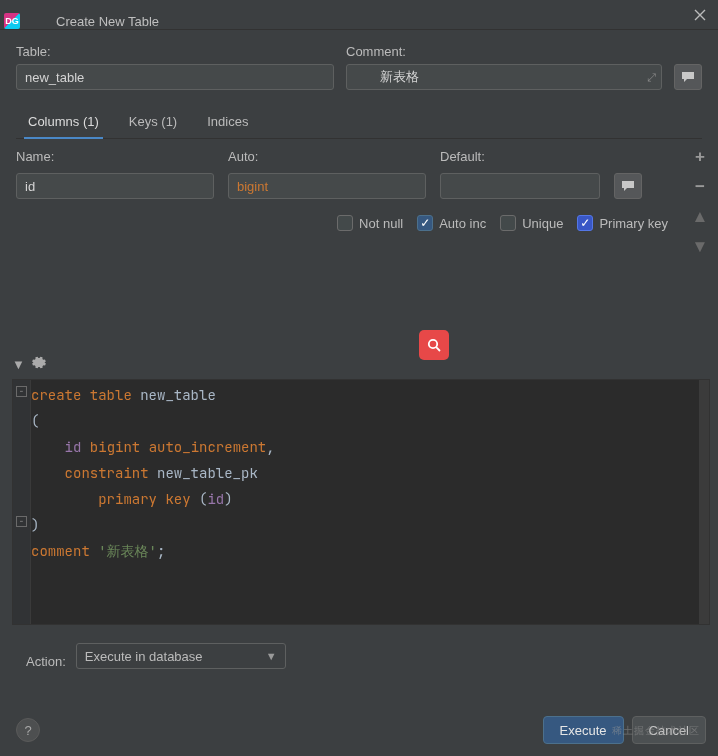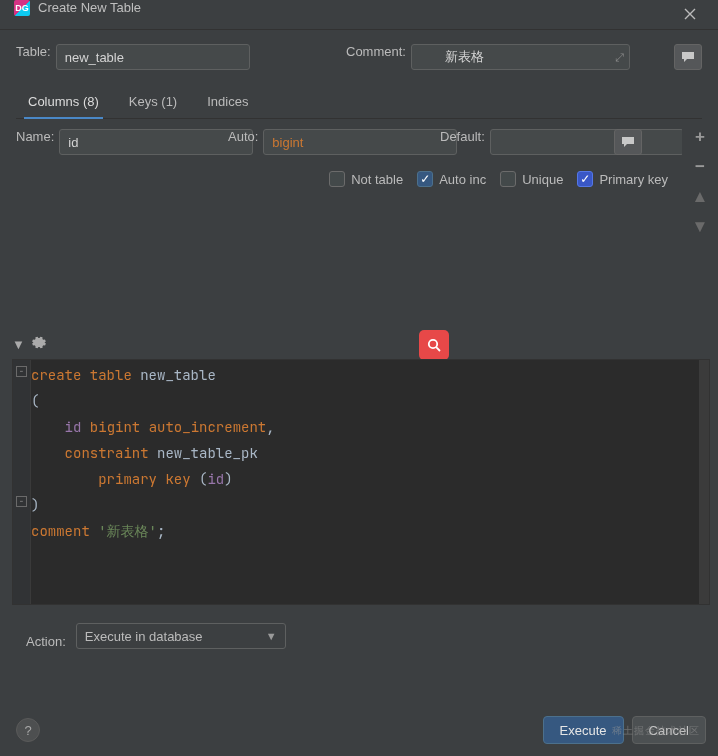--- a/index.html
+++ b/index.html
@@ -31,40 +31,41 @@
     font-family: "Segoe UI", Arial, sans-serif;
     font-size: 13px;
     color: var(--text);
     overflow: hidden;
     position: relative;
   }
   
   .titlebar {
     height: 30px;
     display: flex;
-    align-items: flex-start;
-    padding: 0 14px;
+    align-items: flex-end;
+    padding: 0 4px;
     border-bottom: 1px solid #323232;
+    gap: 28px;
   }
   .titlebar .app-icon {
     width: 16px; height:16px;
     background: linear-gradient(135deg,#d63384 50%,#0dcaf0 50%);
     border-radius:2px;
     margin-right:8px;
     display:flex; align-items:center; justify-content:center;
     font-size:9px; color:#fff; font-weight:bold;
   }
   .titlebar .title { flex:1; color:#bfbfbf; }
   .titlebar .close {
     width:28px; height:28px; display:flex; align-items:center; justify-content:center;
     color:#bbb; cursor:pointer; font-size:14px;
   }
   
   .row { display:flex; padding: 14px 16px 0 16px; gap:12px; align-items:flex-end;}
-  .field { display:flex; flex-direction:row; gap:5px; }
+  .field { display:flex; flex-direction:column; gap:5px; }
   label.fld { color:#bbb; font-size:13px; }
   .textinput {
     background: var(--bg-input);
     border:1px solid var(--border);
     border-radius:3px;
     height:26px;
     padding:0 8px;
     color:var(--text-light);
     font-size:13px;
     outline:none;
@@ -251,21 +252,21 @@
     </div>
   </div>
   <div class="icon-btn">
     <svg width="14" height="12" viewBox="0 0 14 12">
         <path d="M1 1h12v7H6l-3 3V8H1z" fill="#c8c8c8"></path>
       </svg>
   </div>
 </div>
 
 <div class="tabs">
-  <div class="tab active">Columns (8)</div>
+  <div class="tab active">Columns (1)</div>
   <div class="tab">Keys (1)</div>
   <div class="tab">Indices</div>
 </div>
 
 <div class="cols-area">
   <div class="cols-main">
     <div class="cols-head">
       <div class="field" style="width:198px;">
         <label class="fld">Name:</label>
         <input class="textinput" value="id" style="">
@@ -282,21 +283,21 @@
         <div class="icon-btn">
           <svg width="14" height="12" viewBox="0 0 14 12">
               <path d="M1 1h12v7H6l-3 3V8H1z" fill="#c8c8c8"></path>
             </svg>
         </div>
       </div>
     </div>
     <div class="check-row">
       <div class="chk">
         <span class="box"></span>
-        <span>Not table</span>
+        <span>Not null</span>
       </div>
       <div class="chk">
         <span class="box checked">✓</span>
         <span>Auto inc</span>
       </div>
       <div class="chk">
         <span class="box"></span>
         <span>Unique</span>
       </div>
       <div class="chk">

